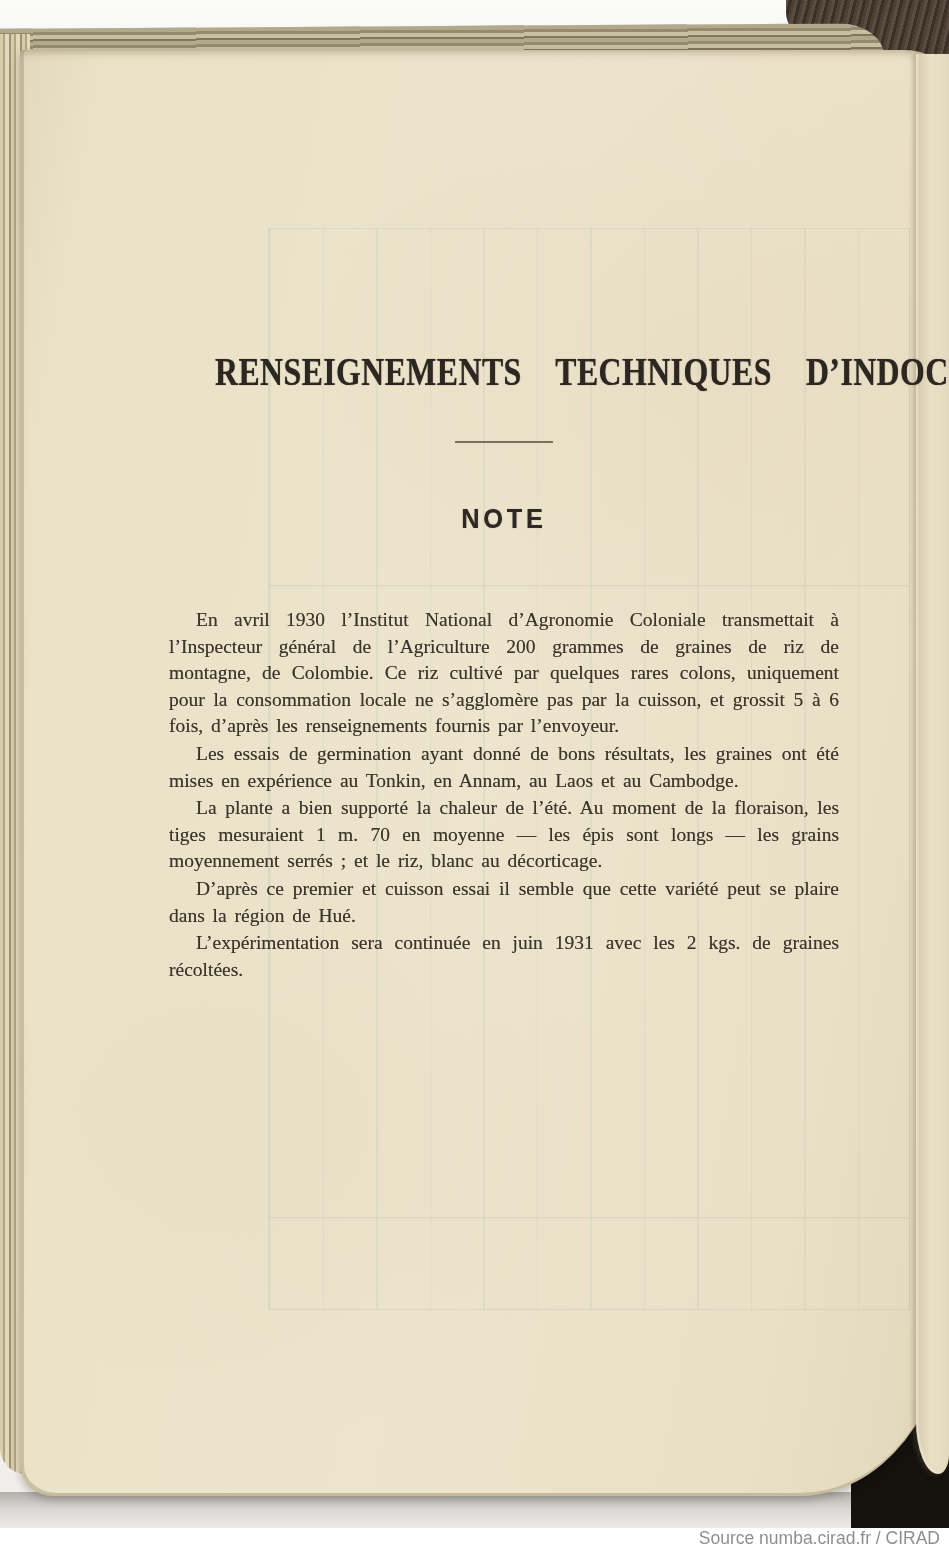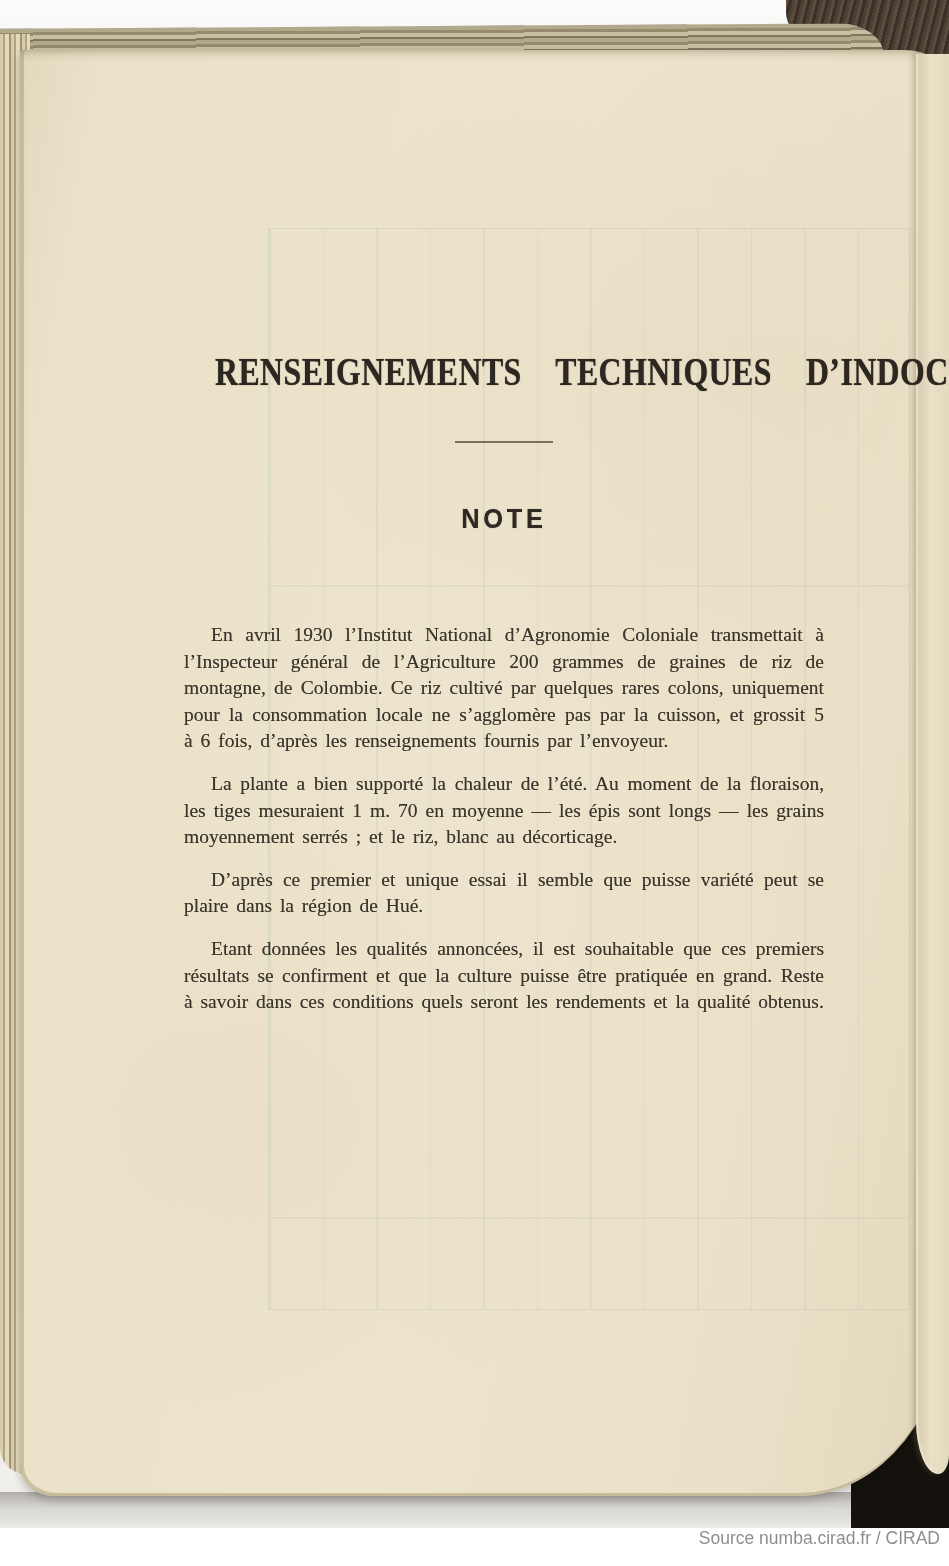--- a/index.html
+++ b/index.html
@@ -113,21 +113,21 @@
     font-variant:small-caps; letter-spacing:1.3px; word-spacing:2px;
     color:#453d2f;
   }
   .bodytext {
     top:606px;
     font:400 19.5px/26.6px "Liberation Serif", serif;
     text-align:justify; color:#3a342a;
     text-shadow:0 0 .5px rgba(58,52,42,.55);
     hyphens:auto; -webkit-hyphens:auto;
   }
-  .bodytext p { margin:16px; text-indent:27px; word-spacing:3px; }
+  .bodytext p { margin:1px; text-indent:27px; word-spacing:3px; }
 
   
   .source-bar {
     position:absolute; left:0; top:1528px; width:949px; height:40px;
     background:#ffffff; text-align:right;
   }
   .source-bar span {
     display:inline-block; padding-right:9px; line-height:37px;
     font:400 17.5px "Liberation Sans", sans-serif; color:#8e8e8e;
   }
@@ -148,23 +148,24 @@
   </div>
 
   <div class="gutter"></div>
 
   <div class="content">
     <h1 class="cblock title">RENSEIGNEMENTS TECHNIQUES D’INDOCHINE</h1>
     <div class="cblock divider"></div>
     <h2 class="cblock note">NOTE</h2>
     <div class="cblock bodytext" lang="fr">
         <p class="para">En avril 1930 l’Institut National d’Agronomie Coloniale transmettait à l’Inspecteur général de l’Agriculture 200 grammes de graines de riz de montagne, de Colombie. Ce riz cultivé par quelques rares colons, uniquement pour la consommation locale ne s’agglomère pas par la cuisson, et grossit 5 à 6 fois, d’après les renseignements fournis par l’envoyeur.</p>
+        <p class="para">Les essais de germination ayant donné de bons résultats, les graines ont été mises en expérience au Tonkin, en Annam, au Laos et au Cambodge.</p>
         <p class="para">La plante a bien supporté la chaleur de l’été. Au moment de la floraison, les tiges mesuraient 1 m. 70 en moyenne — les épis sont longs — les grains moyennement serrés ; et le riz, blanc au décorticage.</p>
-        <p class="para">D’après ce premier et unique essai il semble que puisse variété peut se plaire dans la région de Hué.</p>
-        <p class="para">Etant données les qualités annoncées, il est souhaitable que ces premiers résultats se confirment et que la culture puisse être pratiquée en grand. Reste à savoir dans ces conditions quels seront les rendements et la qualité obtenus.</p>
+        <p class="para">D’après ce premier et cuisson essai il semble que cette variété peut se plaire dans la région de Hué.</p>
+        <p class="para">L’expérimentation sera continuée en juin 1931 avec les 2 kgs. de graines récoltées.</p>
       </div>
   </div>
 
   <div class="source-bar">
     <span>Source numba.cirad.fr / CIRAD</span>
   </div>
 
 </div>
 
 </body></html>

